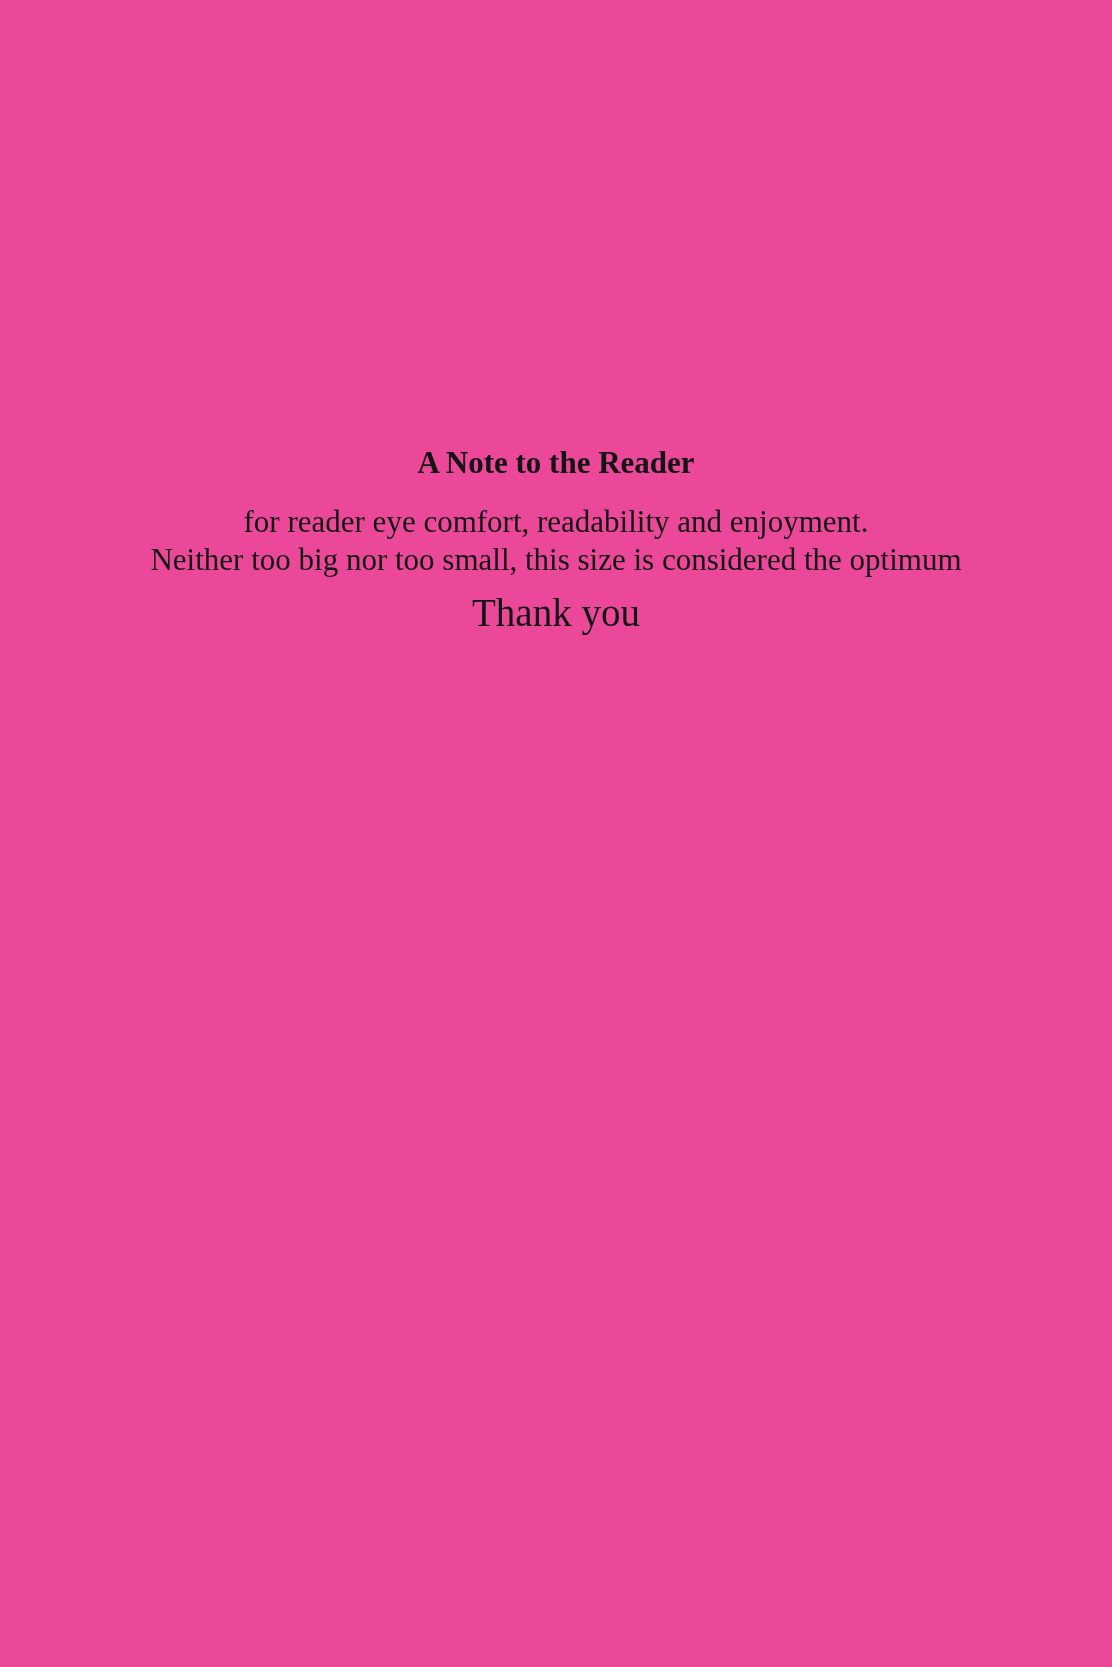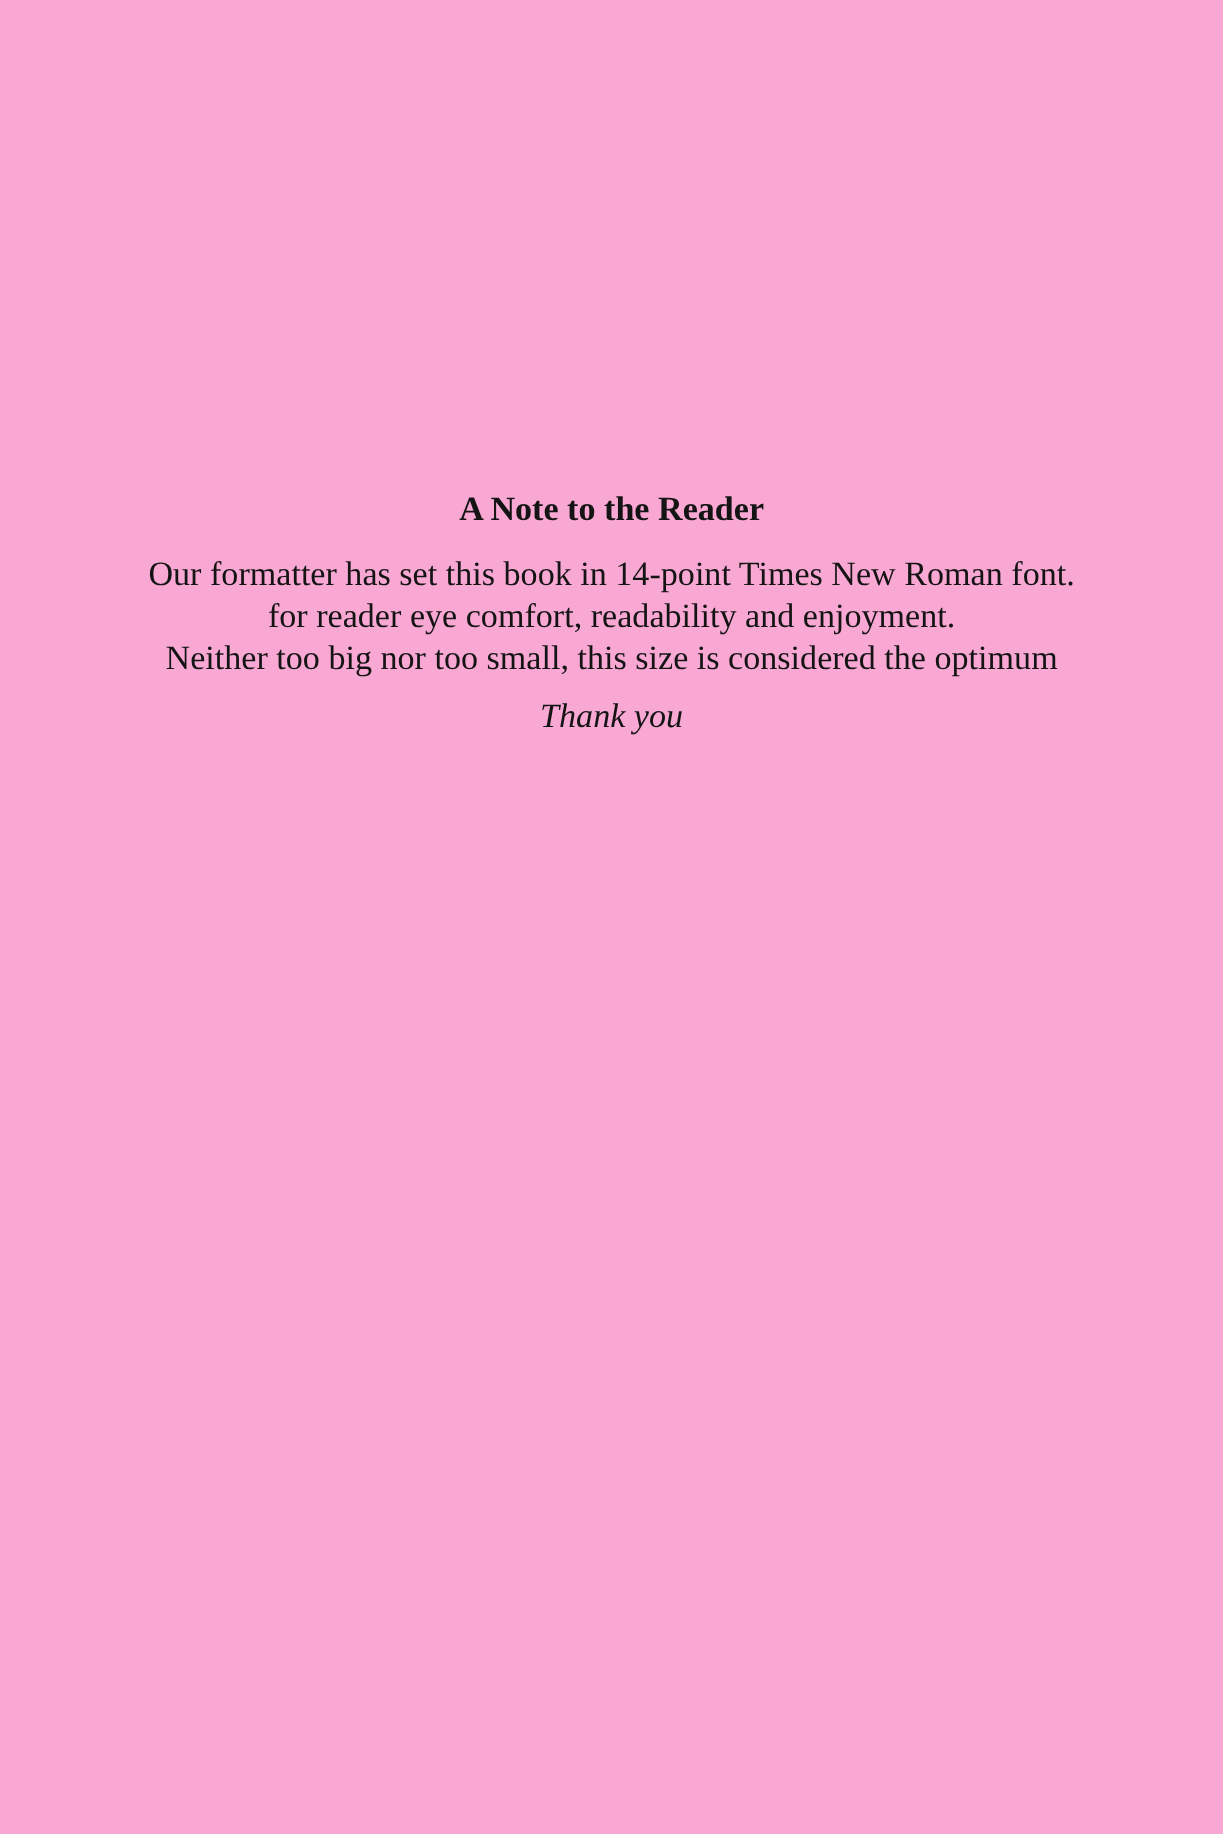--- a/index.html
+++ b/index.html
@@ -5,21 +5,21 @@
   html, body {
     margin: 0;
     padding: 0;
     background: #ffffff;
   }
   .page {
     position: relative;
     width: 1112px;
     height: 1667px;
     margin: 0 auto;
-    background: #f9a8d4;
+    background: #ec4899;
     overflow: hidden;
   }
   .content {
     box-sizing: border-box;
     padding-top: 444px;
     width: 100%;
     text-align: center;
     font-family: "Liberation Serif", "DejaVu Serif", serif;
     color: #141414;
   }
@@ -31,32 +31,30 @@
   }
   .note-body {
     margin: 0;
   }
   .note-line {
     font-size: 31px;
     line-height: 38px;
     white-space: nowrap;
   }
   .note-closing {
-    font-size: 31px;
+    font-size: 39px;
     line-height: 38px;
     margin: 15px 0 0 0;
-    font-style: italic;
   }
 </style>
 </head>
 <body>
 
 <div class="page">
   <div class="content">
     <h1 class="note-title">A Note to the Reader</h1>
     <div class="note-body">
-      <div class="note-line">Our formatter has set this book in 14-point Times New Roman font.</div>
       <div class="note-line">for reader eye comfort, readability and enjoyment.</div>
       <div class="note-line">Neither too big nor too small, this size is considered the optimum</div>
     </div>
     <p class="note-closing">Thank you</p>
   </div>
 </div>
 
 </body></html>

